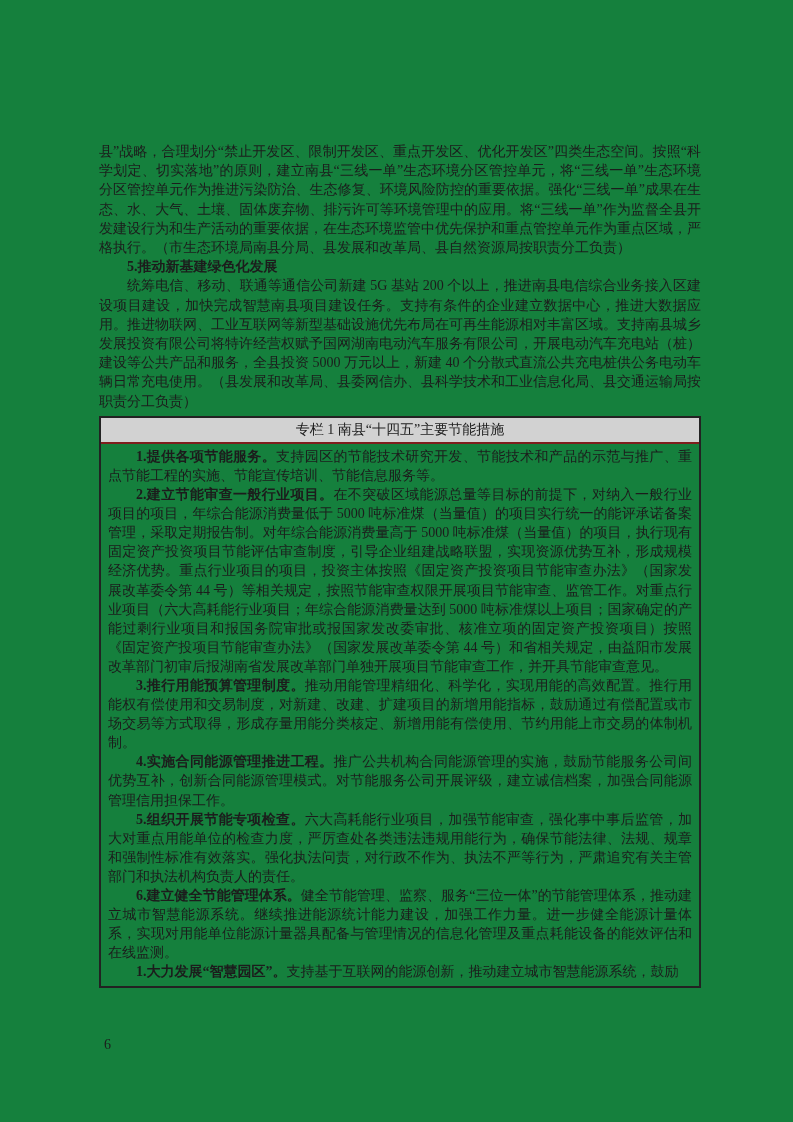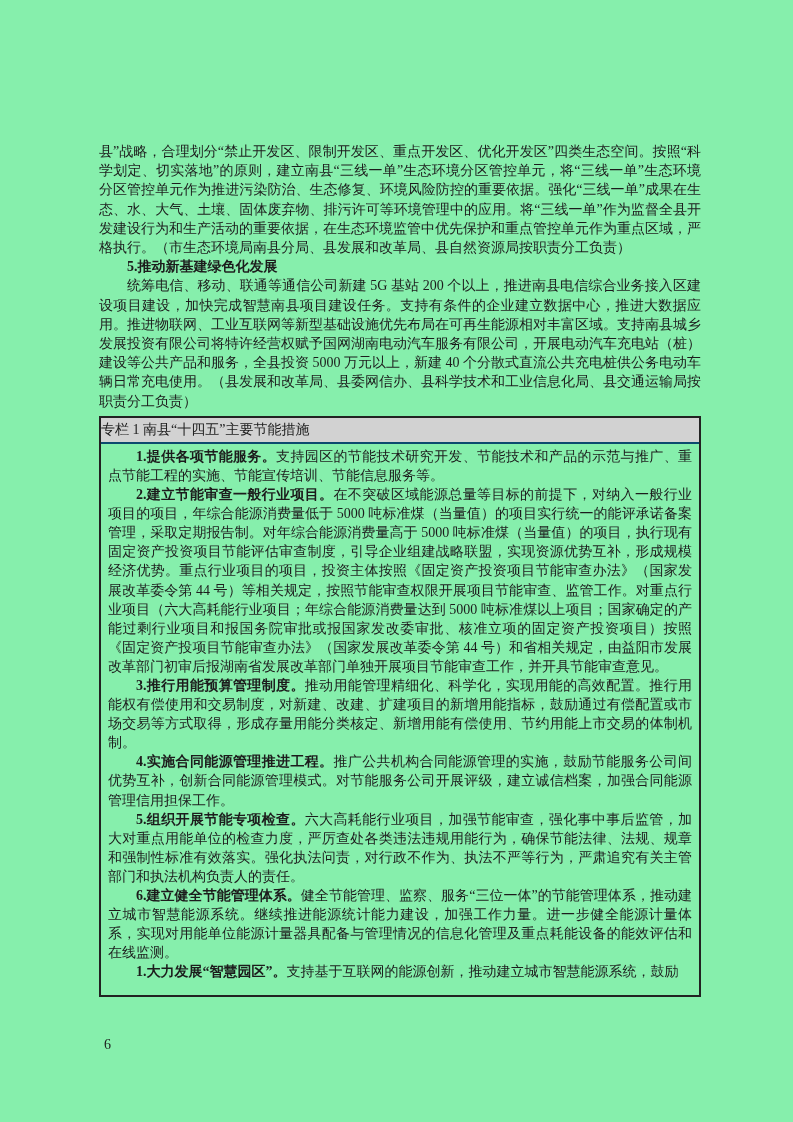--- a/index.html
+++ b/index.html
@@ -4,21 +4,21 @@
 <style>
   html, body {
     margin: 0;
     padding: 0;
     background: #ffffff;
   }
   .page {
     position: relative;
     width: 793px;
     height: 1122px;
-    background: #86efac;
+    background: #15803d;
     font-family: "Liberation Serif", "DejaVu Serif", serif;
     color: #1c1c1c;
     overflow: hidden;
   }
   .content {
     position: absolute;
     left: 99px;
     top: 142px;
     width: 602px;
     font-size: 14px;
@@ -40,28 +40,28 @@
     font-weight: bold;
     font-size: 14px;
     line-height: 19.2px;
   }
   .box {
     margin-top: 5px;
     border: 2px solid #222222;
   }
   .box-header {
     background: #d2d2d2;
-    border-bottom: 2px solid #0c4a6e;
-    text-align: left;
+    border-bottom: 2px solid #7f1d1d;
+    text-align: center;
     text-indent: 0;
     padding: 2px 0 3px 0;
     line-height: 19px;
   }
   .box-body {
-    padding: 3px 7px 14px 7px;
+    padding: 3px 7px 5px 7px;
   }
   .box-body p {
     text-indent: 2em;
     line-height: 19.1px;
   }
   .lead {
     font-weight: bold;
   }
   .page-number {
     position: absolute;

